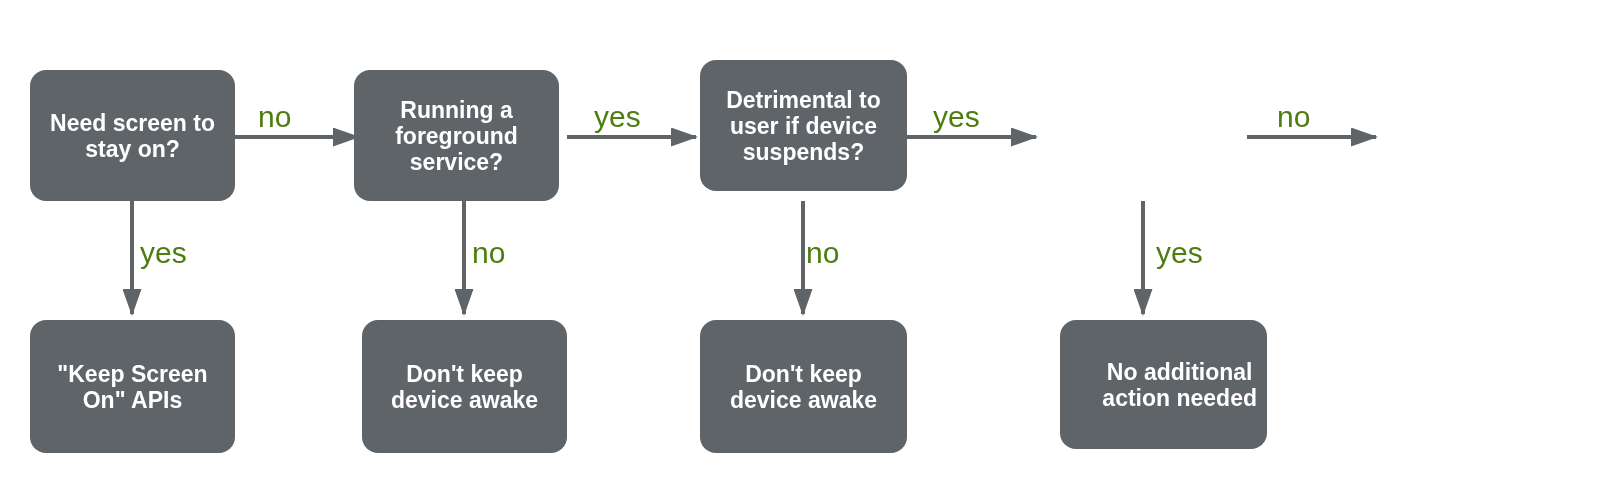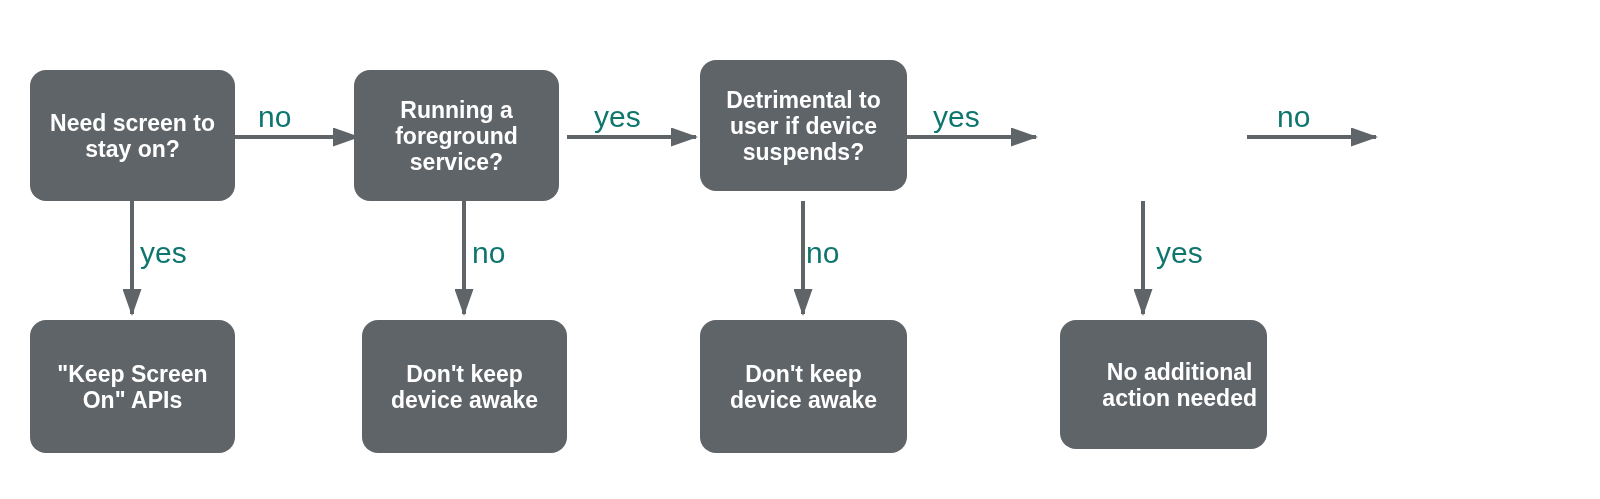--- a/index.html
+++ b/index.html
@@ -38,21 +38,21 @@
     font-size: 23px;
     line-height: 26px;
     box-sizing: border-box;
     padding: 8px 10px;
   }
   .node-gray { background: #5f6469; }
   .node-green { background: #34a853; }
   .node-text { white-space: pre-line; }
   .edge-label {
     position: absolute;
-    color: #0f766e;
+    color: #4d7c0f;
     font-size: 30px;
     line-height: 34px;
     font-weight: 400;
   }
 </style>
 </head>
 <body>
 
 <div class="canvas">
 

